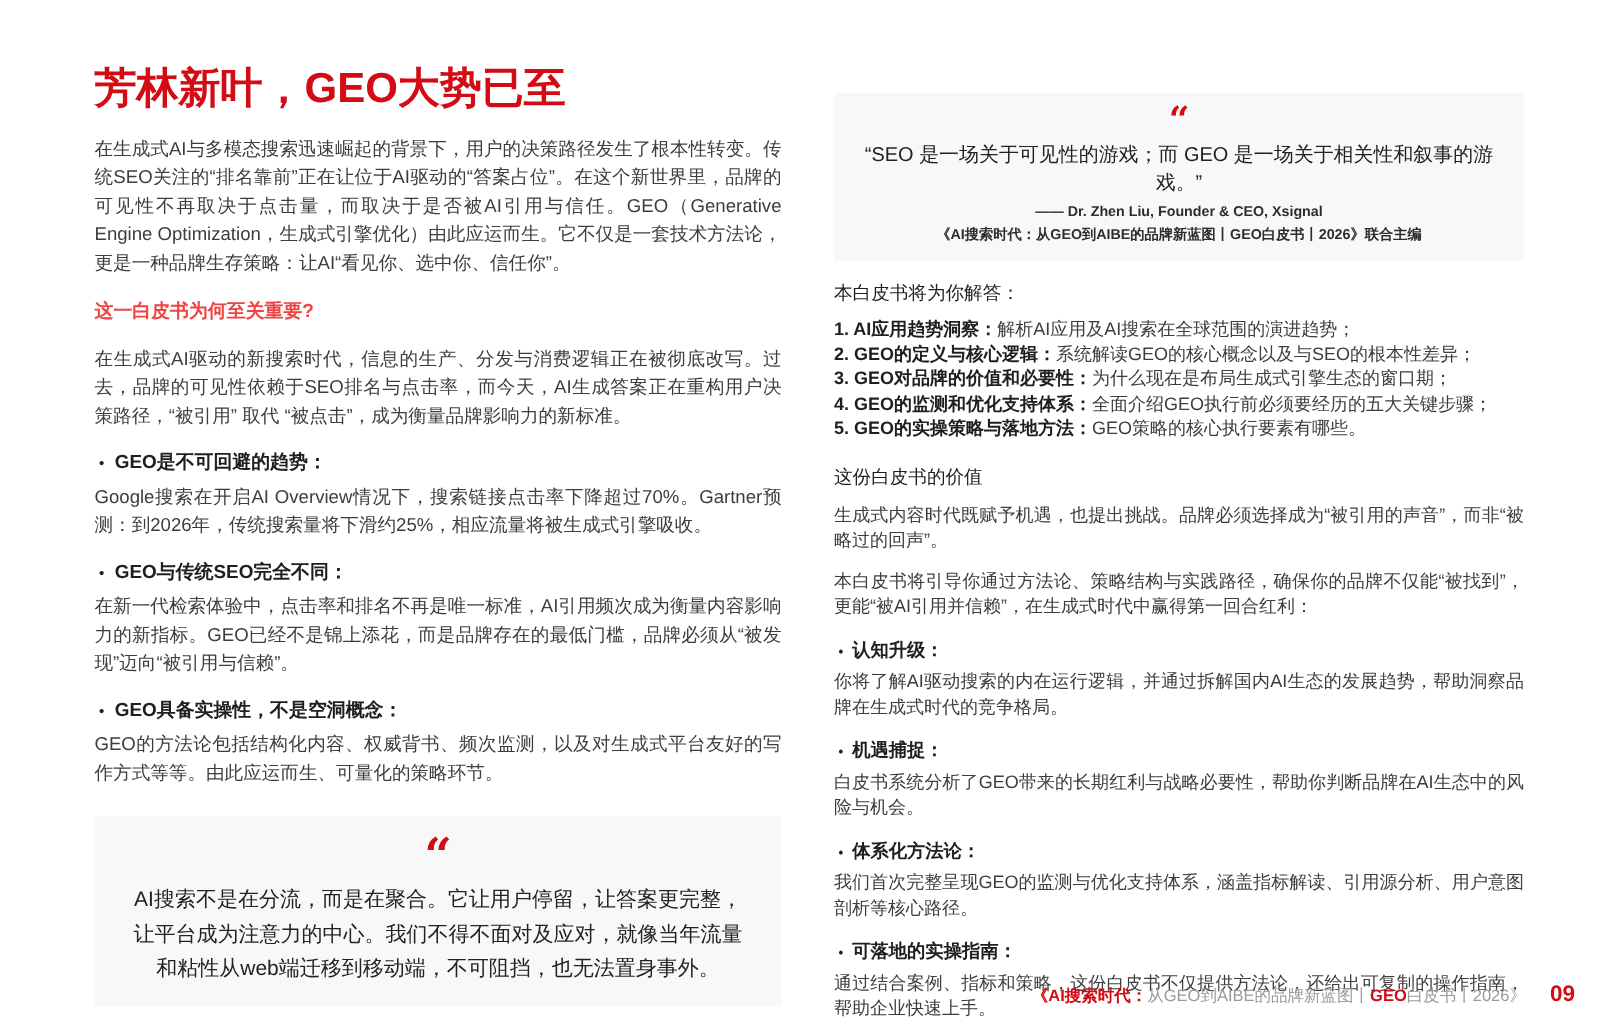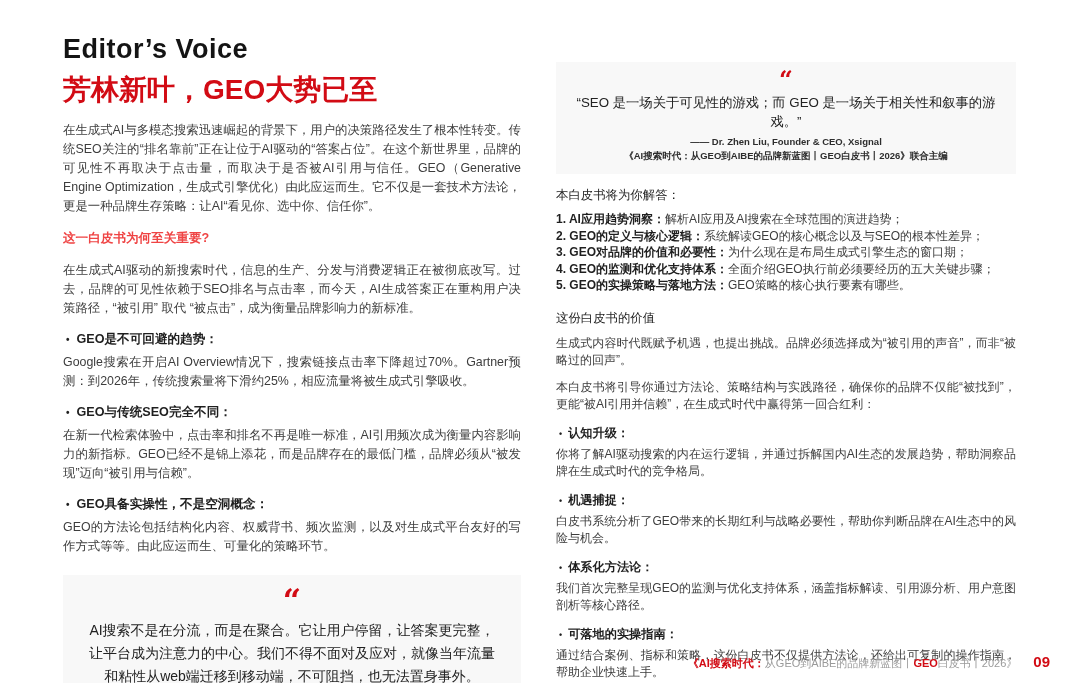--- a/index.html
+++ b/index.html
@@ -45,21 +45,20 @@
   .r-bullet-body{font-size:12px;line-height:17px;text-align:justify;margin:4px 0 0;color:#3d3d3d;}
 
   .footer{position:absolute;right:30px;bottom:12px;display:flex;align-items:baseline;font-size:11px;color:#9a9a9a;}
   .footer .red{color:#d20b14;font-weight:bold;}
   .footer .page-num{color:#d20b14;font-weight:bold;font-size:15px;margin-left:16px;}
 </style>
 </head>
 <body>
 
 <div class="col col-left">
-  <h1 class="title-en">Editor’s Voice</h1>
   <h2 class="title-zh">芳林新叶，GEO大势已至</h2>
 
   <p class="body-p">在生成式AI与多模态搜索迅速崛起的背景下，用户的决策路径发生了根本性转变。传统SEO关注的“排名靠前”正在让位于AI驱动的“答案占位”。在这个新世界里，品牌的可见性不再取决于点击量，而取决于是否被AI引用与信任。GEO（Generative Engine Optimization，生成式引擎优化）由此应运而生。它不仅是一套技术方法论，更是一种品牌生存策略：让AI“看见你、选中你、信任你”。</p>
 
   <div class="red-head">这一白皮书为何至关重要?</div>
   <p class="body-p" style="margin-top:14px;">在生成式AI驱动的新搜索时代，信息的生产、分发与消费逻辑正在被彻底改写。过去，品牌的可见性依赖于SEO排名与点击率，而今天，AI生成答案正在重构用户决策路径，“被引用” 取代 “被点击”，成为衡量品牌影响力的新标准。</p>
 
   <div class="bullet-head">
     <span class="dot">•</span>
     <span>GEO是不可回避的趋势：</span>

